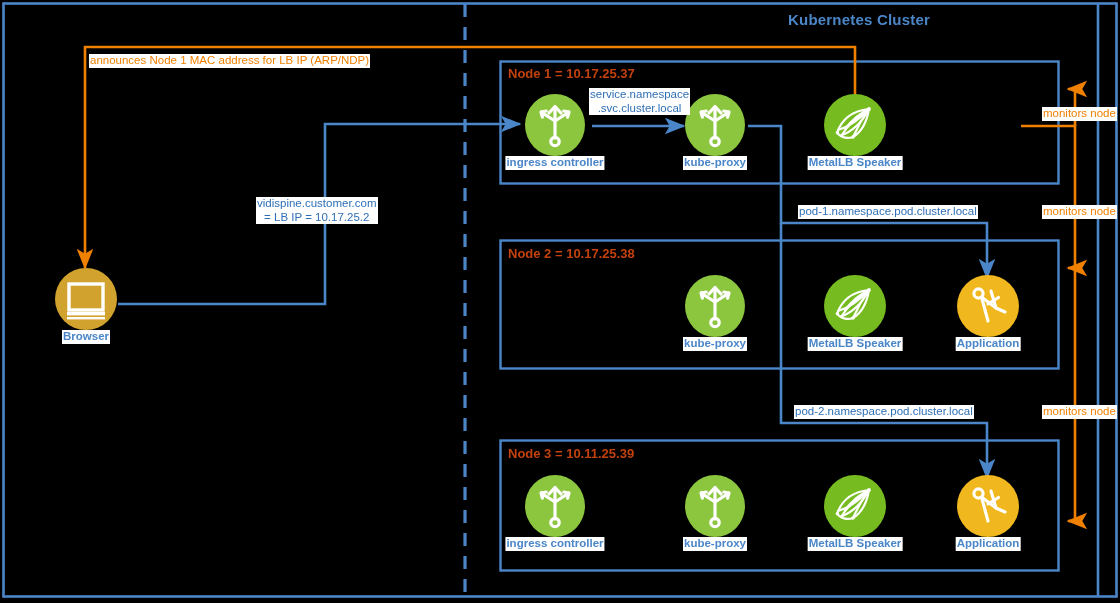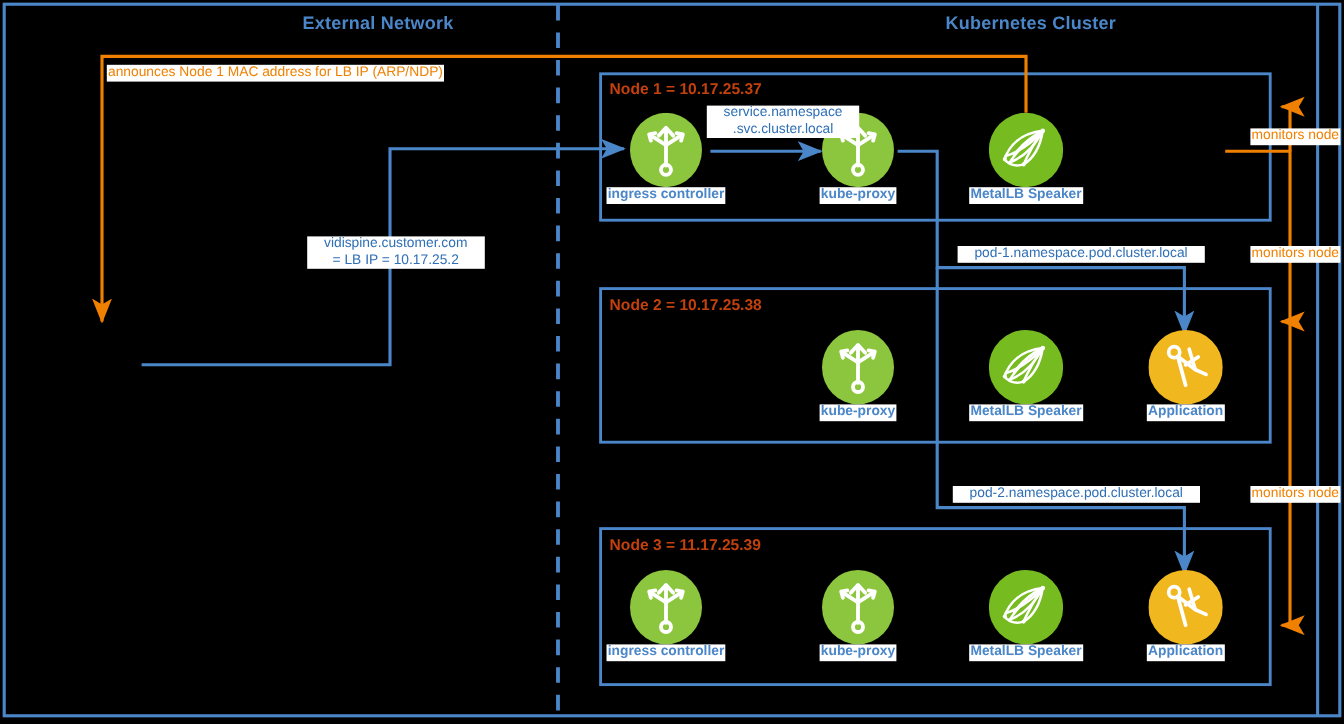--- a/index.html
+++ b/index.html
@@ -38,21 +38,21 @@
     font-size:11.5px;
     background:#ffffff;
     padding:0 1px;
     font-weight:bold;
   }
   
   .edge-lbl{
     color:#2f6fb5;
     font-size:11.5px;
     background:#ffffff;
-    padding:0 14px;
+    padding:0 1px;
     text-align:center;
   }
   
   .edge-lbl-orange{
     color:#f08000;
     font-size:11.5px;
     background:#ffffff;
     padding:0 1px;
     white-space:nowrap;
   }
@@ -104,20 +104,29 @@
 
     <path d="M1075,126 L1075,89 L1068,89" fill="none" stroke="#f08000" stroke-width="2.6" marker-end="url(#arrO)"></path>
 
     <path d="M1075,268 L1068,268" fill="none" stroke="#f08000" stroke-width="2.6" marker-end="url(#arrO)"></path>
 
     <path d="M1075,521 L1068,521" fill="none" stroke="#f08000" stroke-width="2.6" marker-end="url(#arrO)"></path>
 
     <path d="M1098,4 L1098,597" fill="none" stroke="#4a86c8" stroke-width="2.6"></path>
   </svg>
 
+  <div class="icon-wrap" style="left:55px;top:268px;width:62px;height:62px;">
+    <svg width="62" height="62" viewBox="0 0 62 62">
+      <circle cx="31" cy="31" r="31" fill="#d2a22e"></circle>
+      <rect x="14" y="16" width="34" height="26" fill="none" stroke="#ffffff" stroke-width="3.4"></rect>
+      <rect x="12" y="44" width="38" height="3.4" fill="#ffffff"></rect>
+      <rect x="12" y="49" width="38" height="2.4" fill="#ffffff"></rect>
+    </svg>
+    <span class="lbl cap icon-cap">Browser</span>
+  </div>
 
   <div class="icon-wrap" style="left:524px;top:94px;width:62px;height:62px;">
     <svg width="62" height="62" viewBox="0 0 62 62">
       <ellipse cx="31" cy="31" rx="30" ry="31" fill="#8cc63f"></ellipse>
       <g fill="none" stroke="#ffffff" stroke-width="3.2" stroke-linecap="round" stroke-linejoin="round">
         <path d="M31,13 L31,44"></path>
         <path d="M25,19 L31,12.5 L37,19"></path>
         <path d="M31,27 L17,18 M17,18 L18.4,23.2 M17,18 L22.2,17"></path>
         <path d="M31,27 L45,18 M45,18 L43.6,23.2 M45,18 L39.8,17"></path>
         <circle cx="31" cy="47.5" r="4.2"></circle>
@@ -264,29 +273,28 @@
         <circle cx="21.5" cy="18.5" r="4.6"></circle>
         <path d="M24.5,22 L39,33"></path>
         <path d="M24.5,22 L31,46"></path>
         <path d="M34,16 L39,33 L48,37"></path>
         <path d="M41.5,22.5 L31,29"></path>
       </g>
     </svg>
     <span class="lbl cap icon-cap">Application</span>
   </div>
 
-  <div class="lbl zone-title" style="left:170px;top:11px;width:290px;text-align:center;">External Network</div>
 
   <div class="lbl zone-title" style="left:640px;top:11px;width:290px;text-align:right;">Kubernetes Cluster</div>
 
   <div class="lbl node-title" style="left:508px;top:66px;">Node 1 = 10.17.25.37</div>
 
   <div class="lbl node-title" style="left:508px;top:246px;">Node 2 = 10.17.25.38</div>
 
-  <div class="lbl node-title" style="left:508px;top:446px;">Node 3 = 11.17.25.39</div>
+  <div class="lbl node-title" style="left:508px;top:446px;">Node 3 = 10.11.25.39</div>
 
   <div class="lbl edge-lbl-orange" style="left:89px;top:54px;">announces Node 1 MAC address for LB IP (ARP/NDP)</div>
 
   <div class="lbl edge-lbl" style="left:256px;top:197px;">
     <span>vidispine.customer.com</span><br>
     <span>= LB IP = 10.17.25.2</span>
   </div>
 
   <div class="lbl edge-lbl" style="left:589px;top:88px;">
     <span>service.namespace</span><br>

